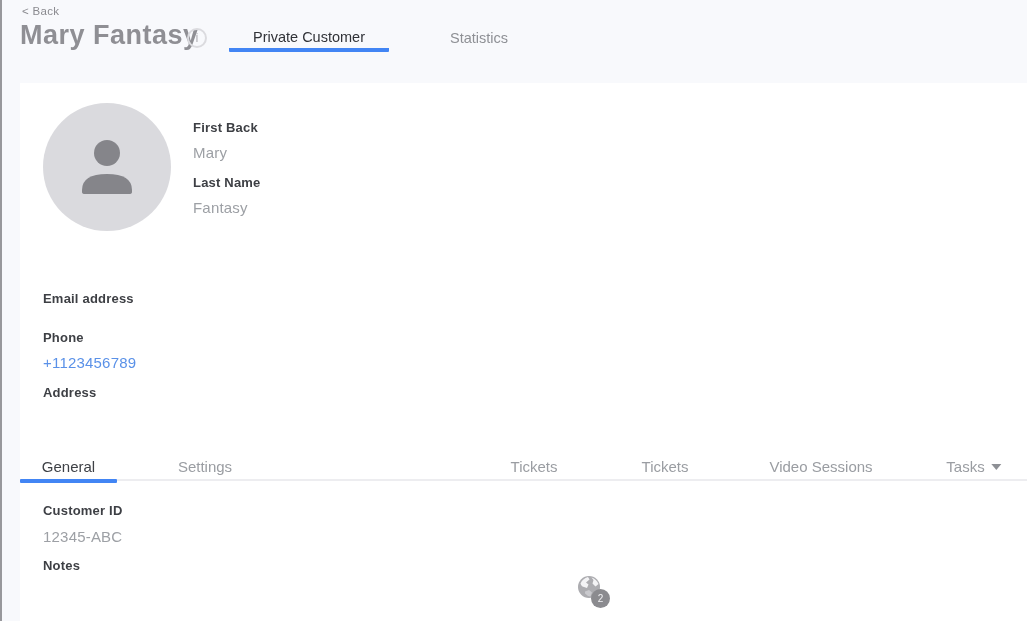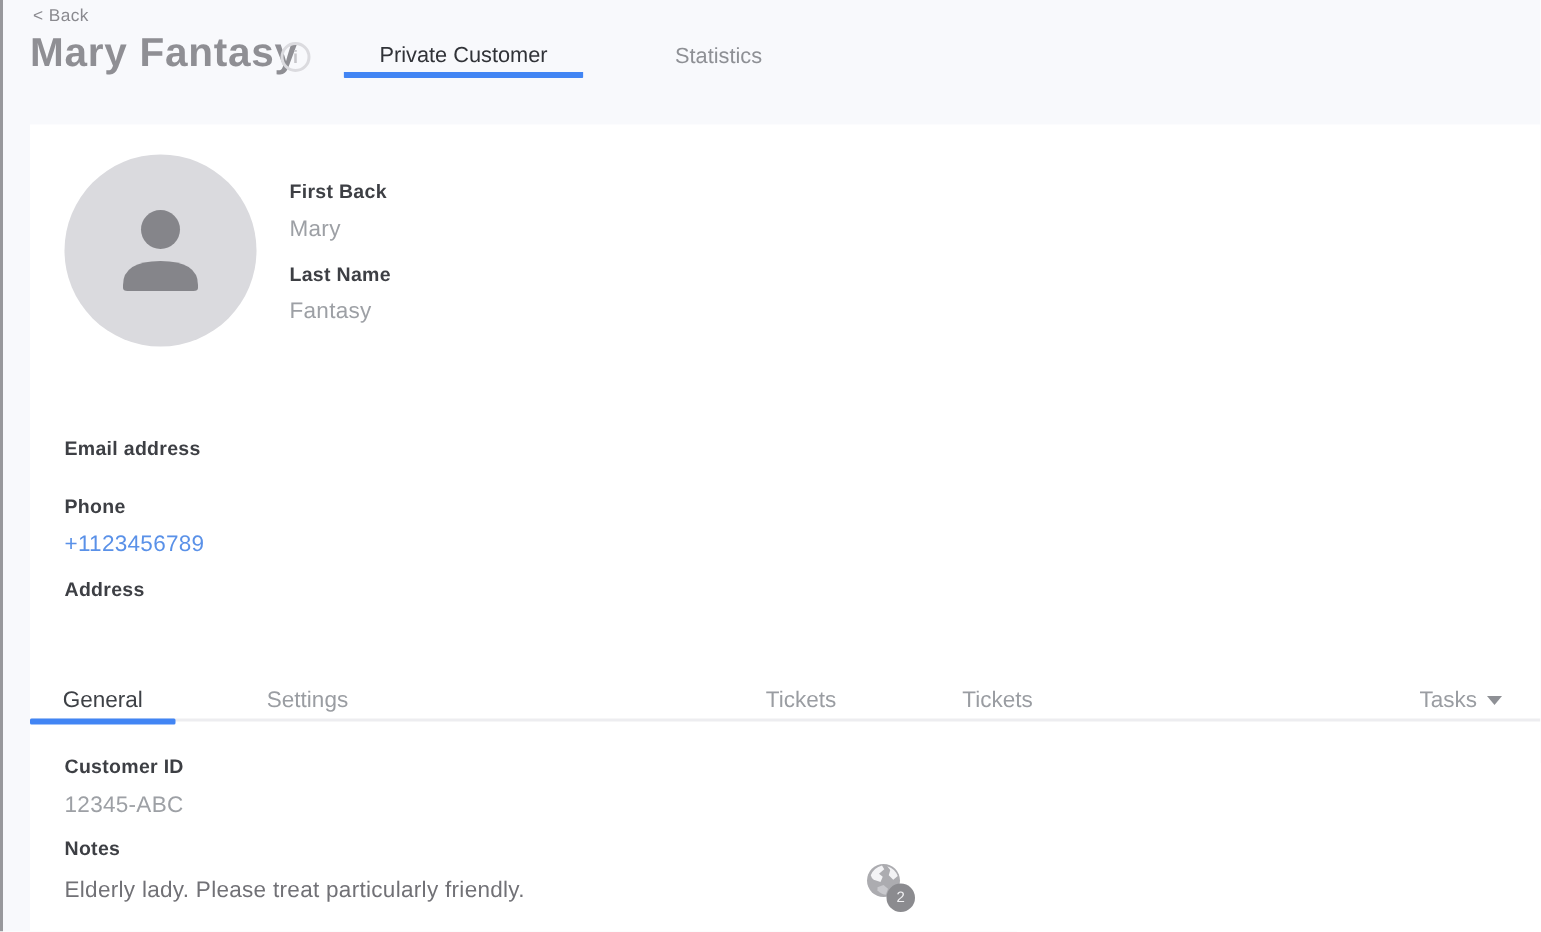--- a/index.html
+++ b/index.html
@@ -142,30 +142,30 @@
   <div class="lbl email-label">Email address</div>
   <div class="lbl phone-label">Phone</div>
   <a class="link phone-value">+1123456789</a>
   <div class="lbl address-label">Address</div>
 
   <div class="subtabs">
     <div class="subtab subtab-general">General</div>
     <div class="subtab centered subtab-settings">Settings</div>
     <div class="subtab centered subtab-devices">Tickets</div>
     <div class="subtab centered subtab-tickets">Tickets</div>
+    <div class="subtab centered subtab-video">Video Sessions</div>
     <div class="subtab centered subtab-tasks">
       <span>Tasks</span>
       <span class="caret-down"></span>
     </div>
   </div>
 
   <div class="lbl cid-label">Customer ID</div>
   <div class="val cid-value">12345-ABC</div>
   <div class="lbl notes-label">Notes</div>
-  <div class="val-dark notes-value">Elderly lady. Please treat particularly friendly.</div>
 
   <div class="globe-widget">
     <svg width="26" height="26" viewBox="0 0 26 26">
       <circle cx="12" cy="12" r="11" fill="#acacb0"></circle>
       <path d="M3.5 8.5 Q5.5 3.5 11 2 L12.5 4.5 L9 7.5 L11.5 9.5 L10 13 L5.5 11.5 Q4 10.5 3.5 8.5 Z" fill="#f3f3f5"></path>
       <path d="M14.5 2.5 Q19.5 4 21.5 9 L18.5 11.5 L15.5 8.5 L16.5 5 Z" fill="#f3f3f5"></path>
       <path d="M8 16.5 L12 15 L15 17.5 L13.5 21.5 Q10 21 8 18.5 Z" fill="#c9c9cd"></path>
     </svg>
     <div class="badge">2</div>
   </div>

